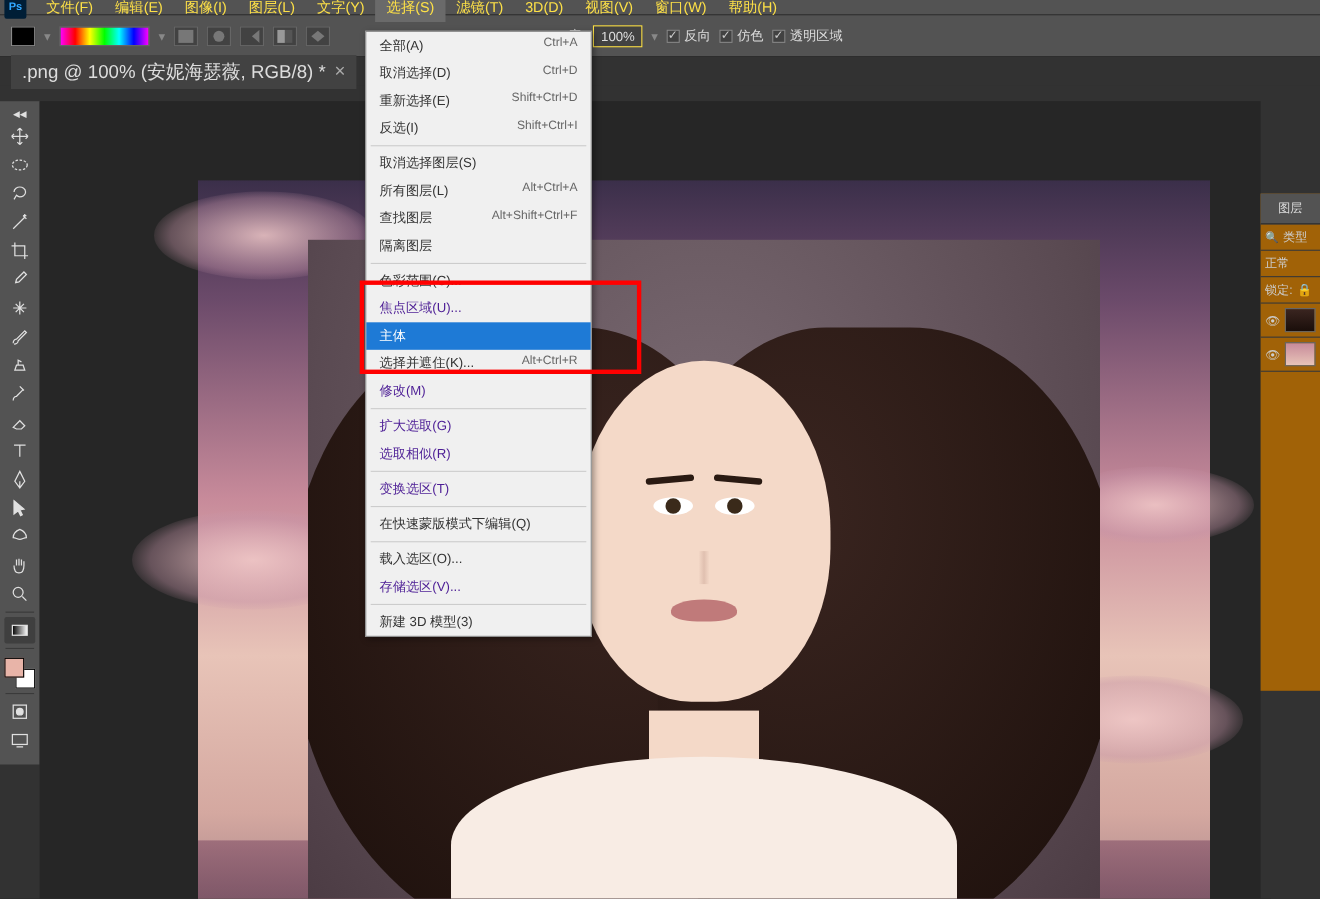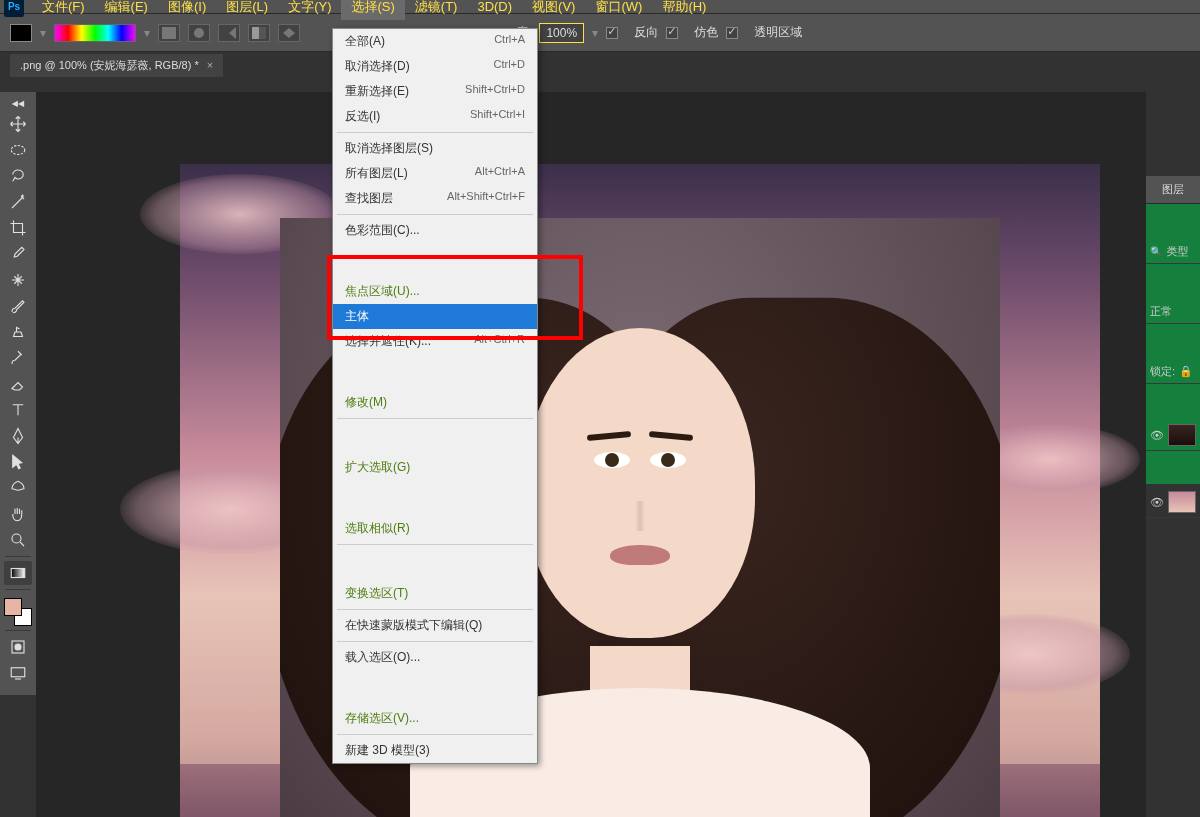--- a/index.html
+++ b/index.html
@@ -11,27 +11,27 @@
 .menu-item { padding: 4px 10px; color: #fde047; cursor: pointer; font-size: 13px; }
 .menu-item.highlighted { background: #6a6a6a; }
 
 
 .options-bar { height: 38px; background: #535353; display: flex; align-items: center; padding: 0 10px; border-bottom: 1px solid #2a2a2a; gap: 8px; }
 .color-box { width: 22px; height: 18px; background: #000; border: 1px solid #888; }
 .gradient-preview { width: 82px; height: 18px; background: linear-gradient(to right, #ff00ff, #ff0000, #ffff00, #00ff00, #00ffff, #0000ff, #ff00ff); border: 1px solid #666; }
 .sq-btn { width: 22px; height: 18px; background: #424242; border: 1px solid #666; display:flex; align-items:center; justify-content:center; }
 .sq-btn svg { width:14px; height:12px; }
 .zoom-box { color: #ddd; padding: 2px 6px; border: 1px solid #fde047; background: #424242; }
-.chk { display: flex; align-items: center; gap: 16px; color: #ddd; }
+.chk { display: flex; align-items: center; gap: 4px; color: #ddd; }
 .chk-box { width: 12px; height: 12px; border: 1px solid #888; background: #424242; position: relative; }
 .chk-box::after { content:"✓"; position:absolute; top:-3px; left:0; font-size:11px; color:#ccc; }
 
 
 .doc-tab-bar { height: 26px; background: #323232; display: flex; align-items: center; padding-left: 10px; }
-.doc-tab { background: #424242; padding: 4px 10px; color: #ddd; font-size: 11px; display: flex; align-items: center; gap: 8px; }
+.doc-tab { background: #424242; padding: 4px 10px; color: #ddd; font-size: 17px; display: flex; align-items: center; gap: 8px; }
 .close-x { color: #aaa; cursor: pointer; }
 
 
 .tool-panel { position: absolute; left: 0; top: 92px; width: 36px; background: #535353; display: flex; flex-direction: column; align-items: center; padding: 4px 0 10px 0; gap: 2px; }
 .tool-btn { width: 28px; height: 24px; display: flex; align-items: center; justify-content: center; color: #e0e0e0; cursor: pointer; border-radius: 2px; }
 .tool-btn.active { background: #3f3f3f; }
 .tool-btn svg { width: 18px; height: 18px; fill: none; stroke: #e0e0e0; stroke-width: 1.5; }
 .tool-sep { width: 26px; height: 1px; background: #3a3a3a; margin: 2px 0; }
 .fg-bg-swatch { position: relative; width: 28px; height: 28px; margin-top: 4px; }
 .fg-c { position:absolute; width:18px; height:18px; background:#e8b4a8; border:1px solid #000; top:0; left:0; z-index:2; }
@@ -57,30 +57,30 @@
 .eye.l { left:30%; } .eye.r { right:30%; }
 .eye::after { content:""; position:absolute; width:14px; height:14px; background:#3a2a1a; border-radius:50%; left:50%; top:50%; transform:translate(-50%,-50%);}
 .brow { position:absolute; width:44px; height:6px; background:#2a1a12; border-radius:3px; top:34%; }
 .brow.l{ left:27%; transform:rotate(-5deg);} .brow.r{ right:27%; transform:rotate(5deg);}
 .nose { position:absolute; left:50%; top:56%; transform:translateX(-50%); width:10px; height:30px; background:linear-gradient(90deg,transparent,#e0c0b0,transparent); }
 .lips { position:absolute; left:50%; top:70%; transform:translateX(-50%); width:60px; height:20px; background:#c07a7a; border-radius:50% 50% 40% 40%; }
 
 
 .dropdown { position: absolute; left: 332px; top: 28px; width: 206px; background: #f0f0f0; border: 1px solid #888; box-shadow: 2px 2px 6px rgba(0,0,0,0.4); color: #333; font-size: 12px; z-index: 100; }
 .dd-item { padding: 4px 12px; display: flex; justify-content: space-between; cursor: pointer; white-space: nowrap; }
-.dd-item.disabled { color: #4d7c0f; margin-top: 36px; }
+.dd-item.disabled { color: #4c1d95; }
 .dd-item.selected { background: #1e7ad6; color: #fff; }
 .dd-sep { height: 1px; background: #ccc; margin: 3px 4px; }
 .dd-item .shortcut { color: #666; font-size: 11px; margin-left: 20px; }
 
 
 .red-box { position: absolute; left: 327px; top: 255px; width: 256px; height: 85px; border: 4px solid #ff0000; z-index: 101; pointer-events: none; }
 
 
-.right-panel { position: absolute; right: 0; top: 176px; width: 54px; background: #15803d; height: 308px; display:flex; flex-direction:column;gap:36px; }
+.right-panel { position: absolute; right: 0; top: 176px; width: 54px; background: #a16207; height: 452px; display:flex; flex-direction:column; }
 .rp-tab { background:#535353; padding: 6px 4px; color:#ddd; font-size:11px; text-align:center; border-bottom:1px solid #2a2a2a; }
 .rp-row { padding: 4px; display:flex; align-items:center; gap:4px; font-size:11px; color:#ccc; border-bottom:1px solid #383838; }
 .rp-search::before { content:"🔍"; font-size:10px; }
 .eye-icon { width:14px; font-size:11px; }
 .thumb { width:30px; height:22px; border:1px solid #666; }
 .thumb.t1 { background:linear-gradient(#3a2520,#1a0e0a); }
 .thumb.t2 { background:linear-gradient(#c78a9a,#e8c4b8); }
 </style>
 </head>
 <body>
@@ -323,20 +323,23 @@
       <span>取消选择图层(S)</span>
     </div>
     <div class="dd-item">
       <span>所有图层(L)</span>
       <span class="shortcut">Alt+Ctrl+A</span>
     </div>
     <div class="dd-item">
       <span>查找图层</span>
       <span class="shortcut">Alt+Shift+Ctrl+F</span>
     </div>
+    <div class="dd-item">
+      <span>隔离图层</span>
+    </div>
     <div class="dd-sep"></div>
     <div class="dd-item">
       <span>色彩范围(C)...</span>
     </div>
     <div class="dd-item disabled">
       <span>焦点区域(U)...</span>
     </div>
     <div class="dd-item selected">
       <span>主体</span>
     </div>

